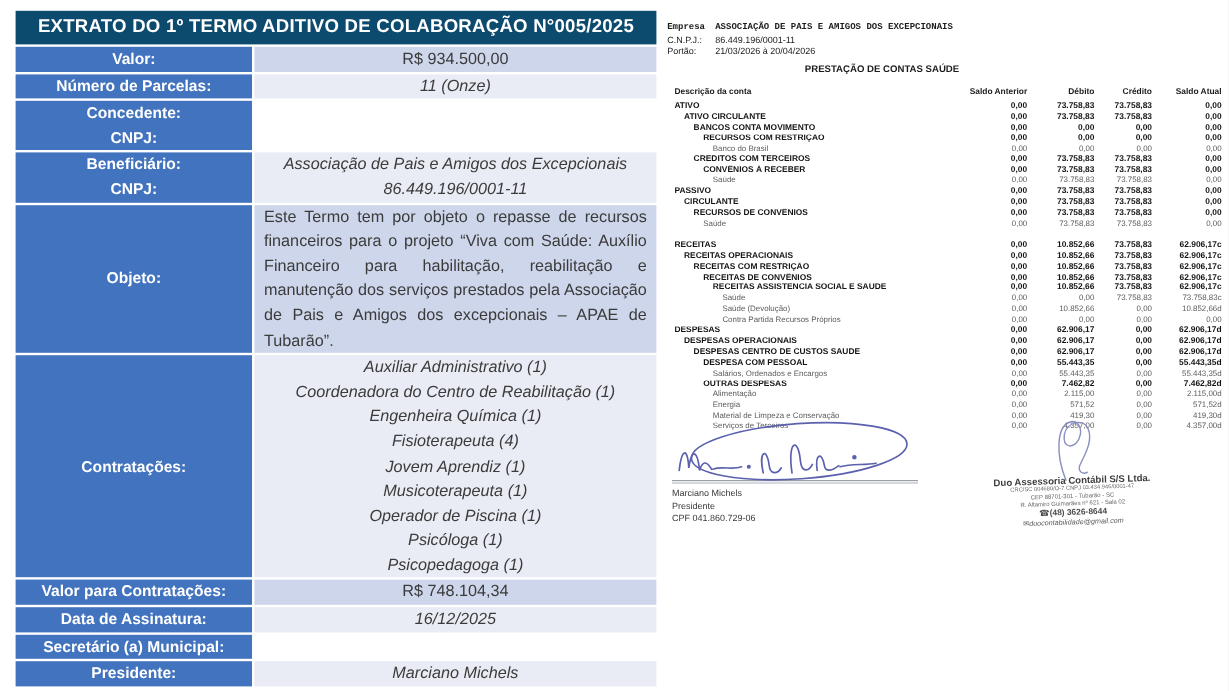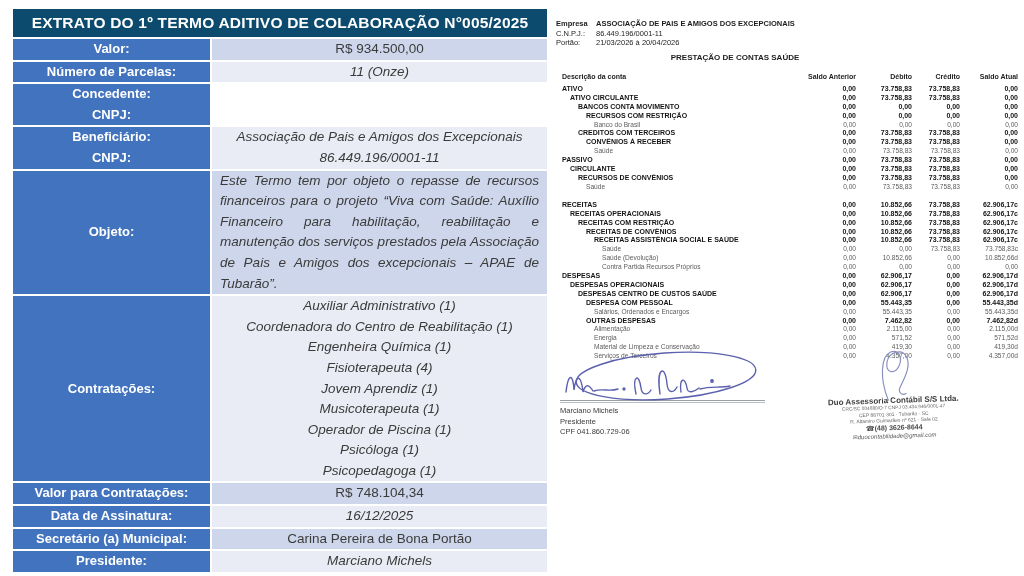--- a/index.html
+++ b/index.html
@@ -16,28 +16,28 @@
   .xrow:last-child { margin-bottom:0; }
   .xlabel { background:#4273BE; color:#ffffff; font-weight:bold; font-size:13px;
             display:flex; flex-direction:column; justify-content:center; text-align:center; }
   .xlabel div { line-height:20.6px; }
   .xvalue { color:#3b3b3b; font-size:13.5px; display:flex; flex-direction:column;
             justify-content:center; text-align:center; }
   .xvalue div { line-height:20.6px; }
   .band-dark  .xvalue { background:#CDD6EA; }
   .band-light .xvalue { background:#E9ECF4;font-style:italic; }
   .xvalue.justify { text-align:justify; padding:0 8px; display:block; }
-  .xvalue.justify div { display:inline;font-style:italic; }
+  .xvalue.justify div { display:inline; }
 
   
   .report { position:absolute; left:550px; top:0; width:474px; height:576px; color:#1c1c1c; }
   .rep-head { position:absolute; top:19px; left:6px; font-size:7.5px; }
   .rep-head .hrow { display:flex; line-height:9.5px; }
   .rep-head .hlab { width:40px; }
-  .hrow.b { font-weight:bold; }
+  .hrow.b { font-weight:bold;font-family:Liberation Mono, monospace; }
   .rep-title { position:absolute; top:53px; left:20px; width:330px; text-align:center;
                font-weight:bold; font-size:8px; }
   .rep-table { position:absolute; top:73px; left:12px; width:456px; font-size:7px; }
   .arow { display:flex; line-height:8.9px; }
   .arow .aname { flex:1; white-space:nowrap; overflow:hidden; }
   .arow .acol { text-align:right; }
   .arow .c1 { width:70px; } .arow .c2 { width:56px; } .arow .c3 { width:48px; } .arow .c4 { width:58px; }
   .arow.hdr { font-weight:bold; margin-bottom:3px; }
   .arow.bold { font-weight:bold; color:#141414; }
   .arow.leaf { color:#5c5c5c; font-size:6.6px; }
@@ -133,23 +133,20 @@
           <div class="xlabel">
             <div>Data de Assinatura:</div>
           </div>
           <div class="xvalue">
             <div>16/12/2025</div>
           </div>
         </div>
         <div class="xrow band-dark">
           <div class="xlabel">
             <div>Secretário (a) Municipal:</div>
-          </div>
-          <div class="xvalue">
-            <div>Carina Pereira de Bona Portão</div>
           </div>
         </div>
         <div class="xrow band-light">
           <div class="xlabel">
             <div>Presidente:</div>
           </div>
           <div class="xvalue">
             <div>Marciano Michels</div>
           </div>
         </div>

